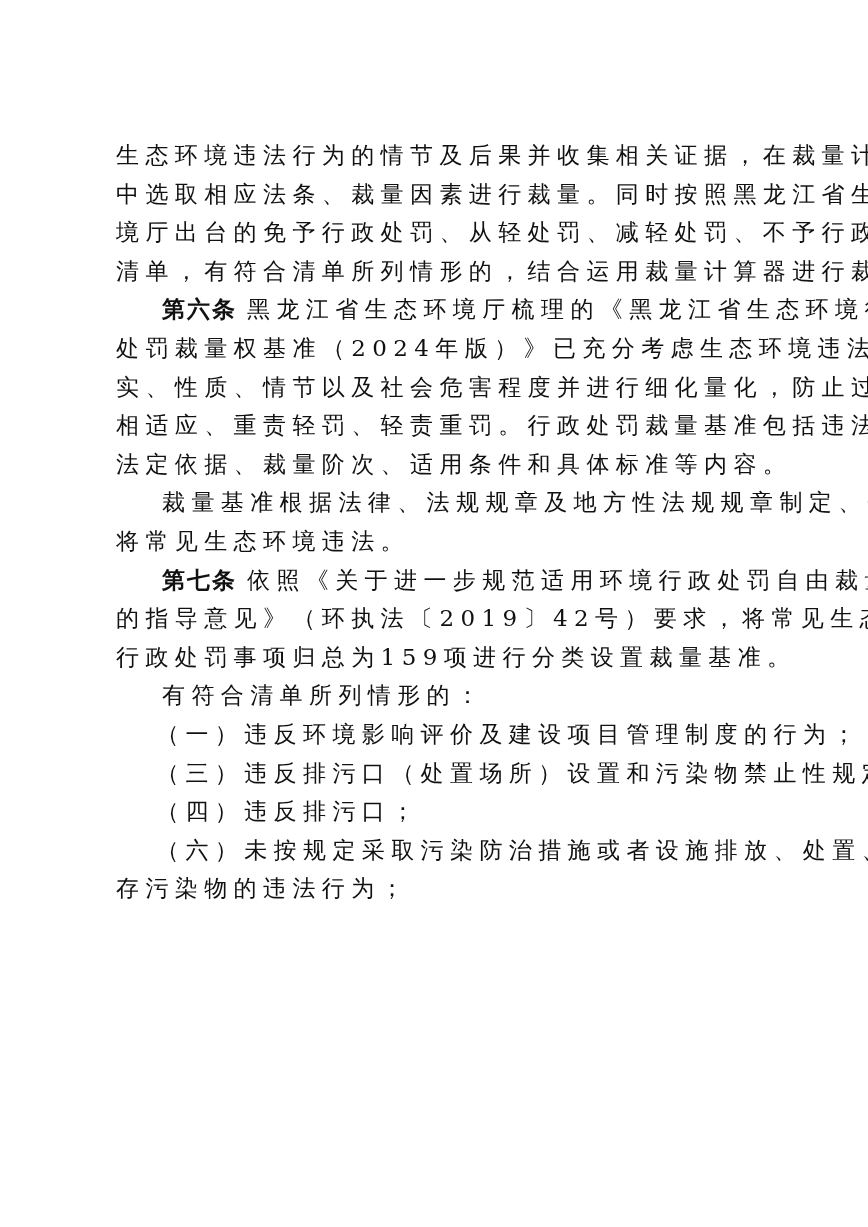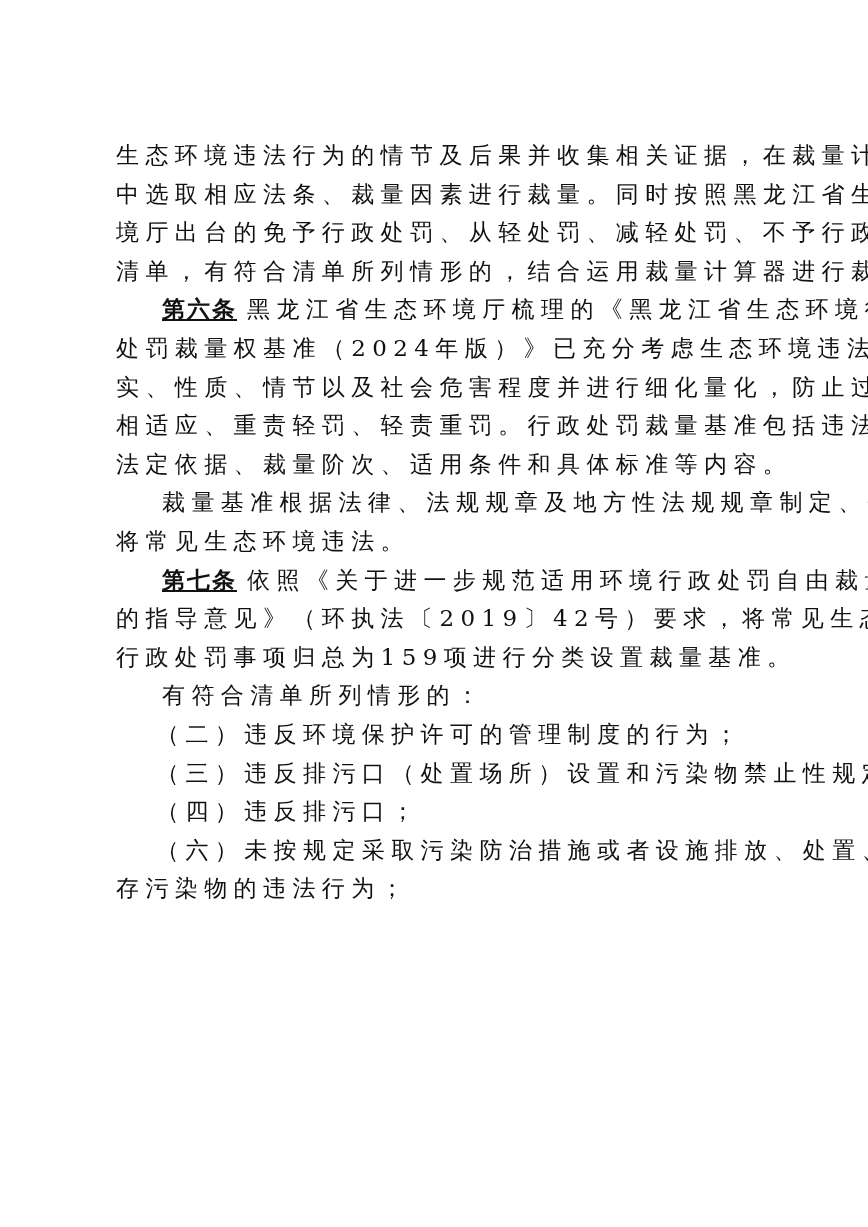--- a/index.html
+++ b/index.html
@@ -36,21 +36,20 @@
     white-space: nowrap;
     overflow: visible;
   }
   .indent { padding-left: 46px; }
   .item-indent { padding-left: 40px; }
   .article-head {
     font-weight: bold;
     font-family: "DejaVu Sans", "Liberation Sans", sans-serif;
     letter-spacing: 2px;
     margin-right: 10px;
-    text-decoration: underline;
   }
 </style>
 </head>
 <body>
 
 <div class="page">
   <div class="content">
 
     <div>
       <div class="line">生态环境违法行为的情节及后果并收集相关证据，在裁量计算器</div>
@@ -80,21 +79,21 @@
       </div>
       <div class="line">的指导意见》（环执法〔2019〕42号）要求，将常见生态环境违法</div>
       <div class="line">行政处罚事项归总为159项进行分类设置裁量基准。</div>
     </div>
 
     <div>
       <div class="line indent">有符合清单所列情形的：</div>
     </div>
 
     <div>
-      <div class="line item-indent">（二）违反环境保护许可的管理制度的行为；</div>
+      <div class="line item-indent">（一）违反环境影响评价及建设项目管理制度的行为；</div>
       <div class="line item-indent">（三）违反排污口（处置场所）设置和污染物禁止性规定；</div>
       <div class="line item-indent">（四）违反排污口；</div>
       <div class="line item-indent">（六）未按规定采取污染防治措施或者设施排放、处置、贮</div>
       <div class="line">存污染物的违法行为；</div>
     </div>
 
   </div>
 </div>
 
 </body></html>

